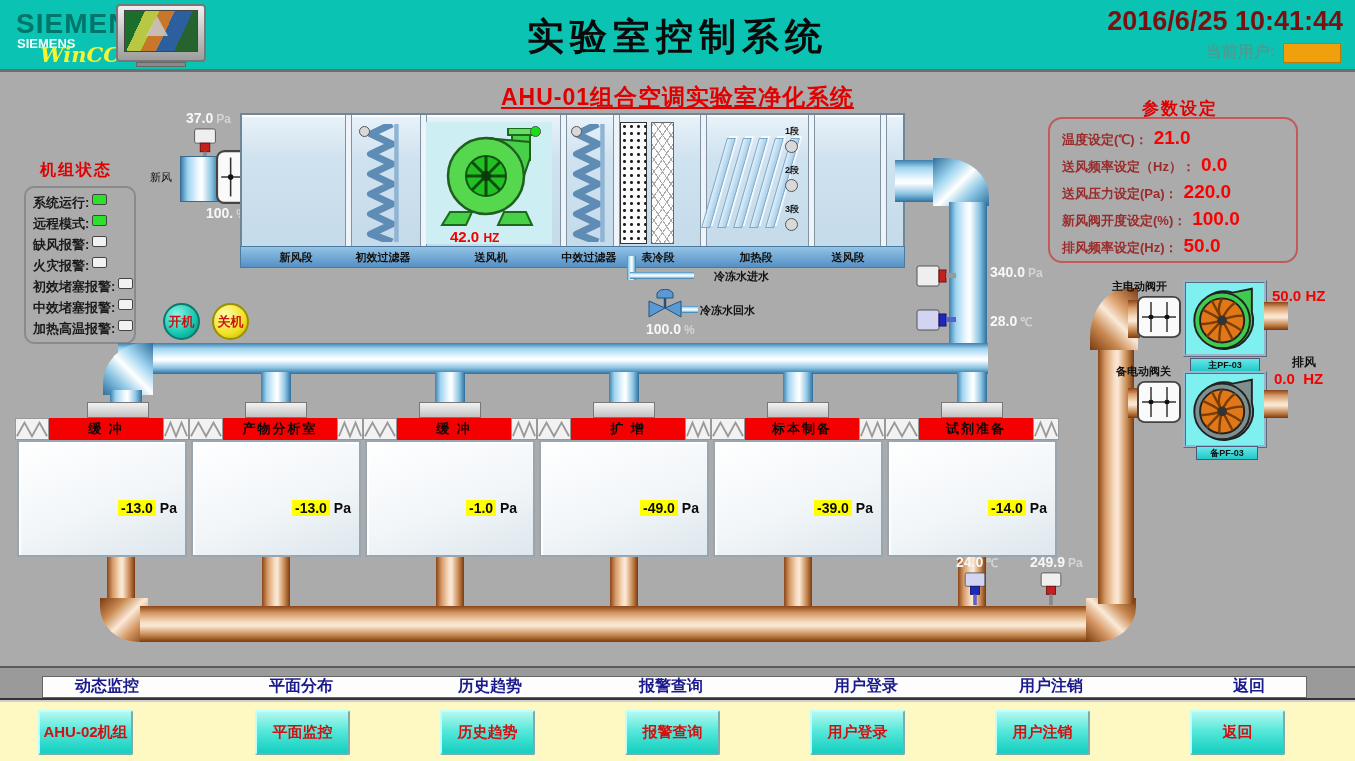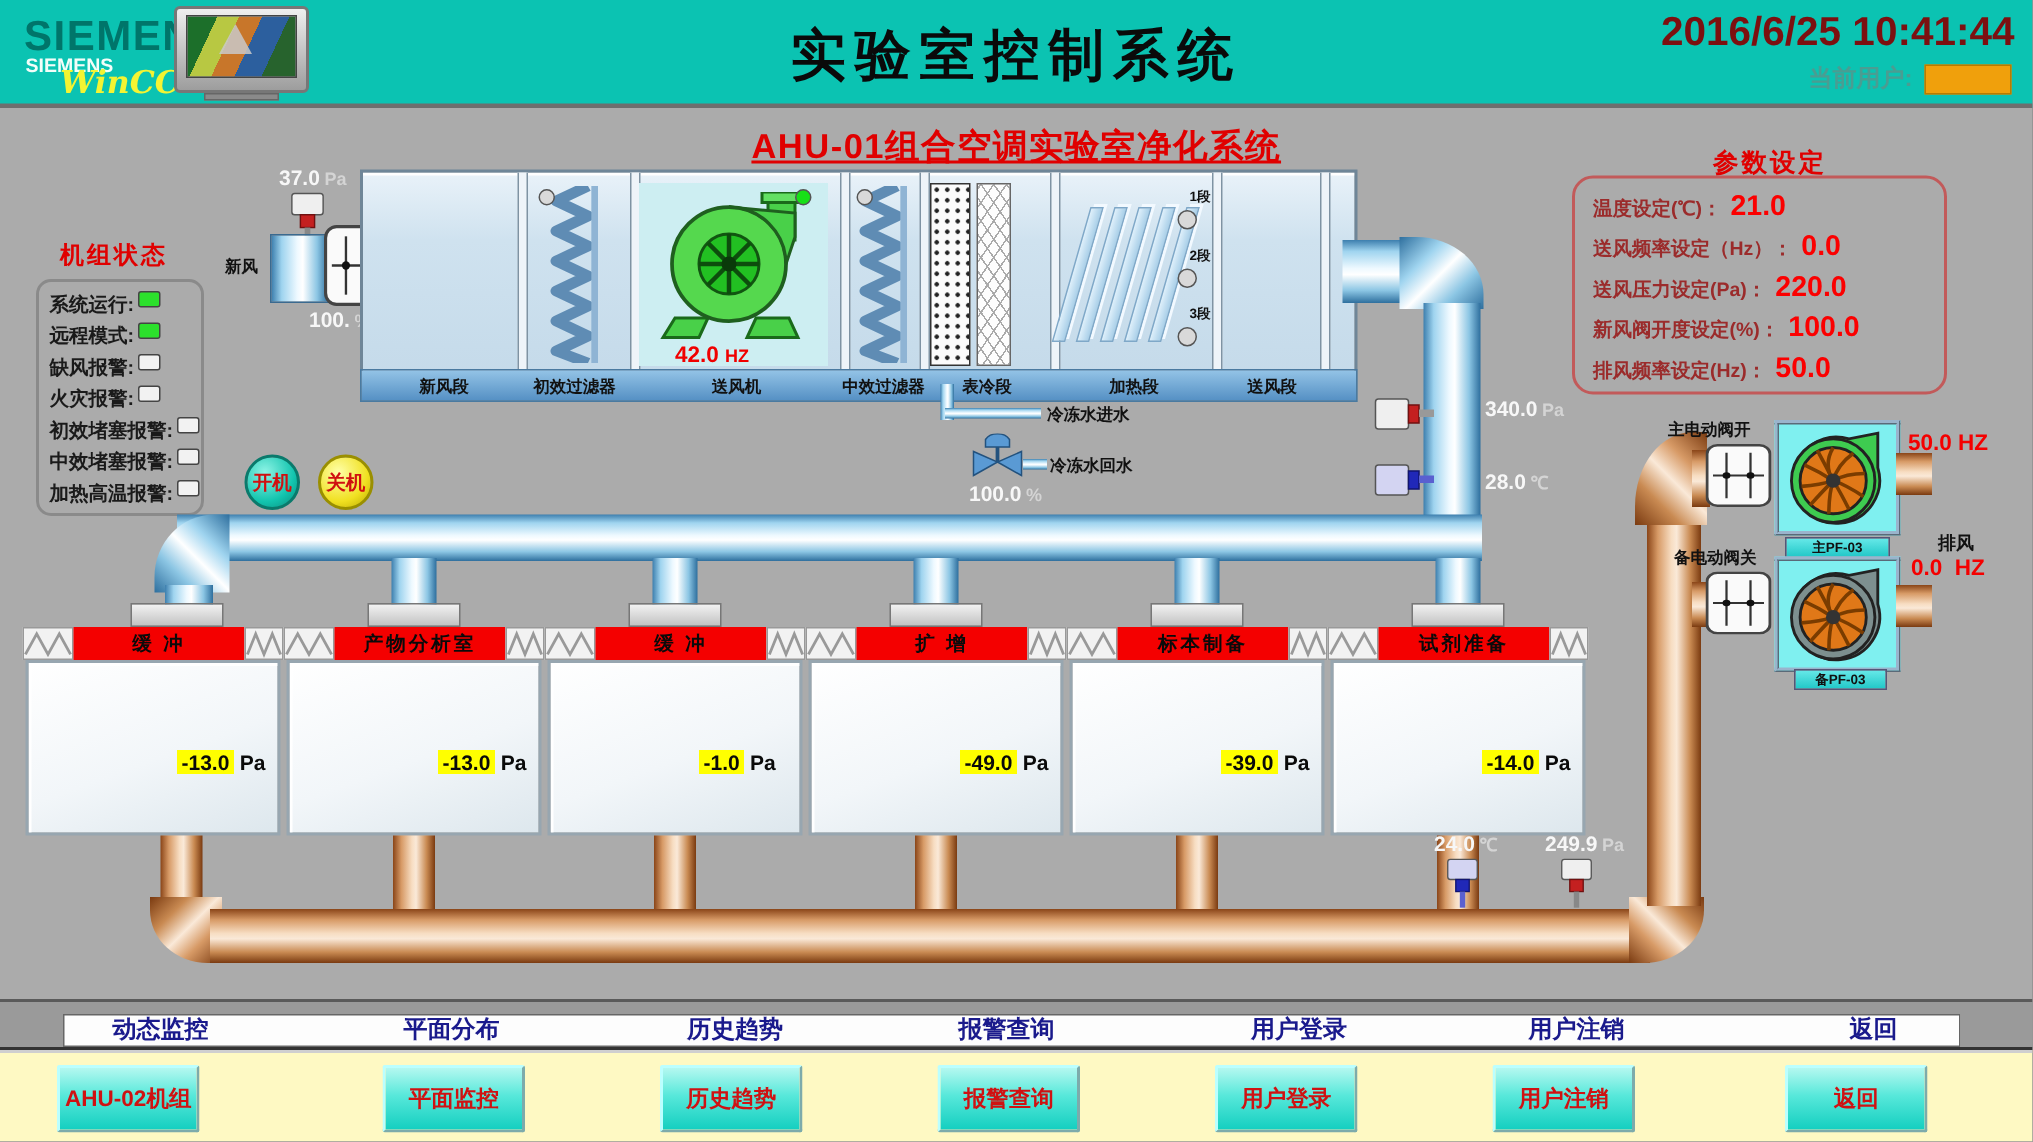--- a/index.html
+++ b/index.html
@@ -68,21 +68,21 @@
   .coil { position:absolute; left:620px; top:122px; width:27px; height:122px; background:#fbfbfb;
           border:1px solid #333;
           background-image:radial-gradient(circle, #222 1.3px, transparent 1.6px); background-size:7px 7px; }
   .lattice { position:absolute; left:651px; top:122px; width:23px; height:122px; background:#fdfdfd;
           border:1px solid #666;
           background-image:repeating-linear-gradient(55deg,#aaa 0 1px,transparent 1px 7px),
                            repeating-linear-gradient(-55deg,#aaa 0 1px,transparent 1px 7px); }
   .plates { position:absolute; left:714px; top:138px; width:80px; height:98px; display:flex; gap:7px; }
   .plate { width:9px; height:90px; background:linear-gradient(to right,#dff0fb,#a9cfe8);
            border:1px solid #7fa8c8; box-shadow:2px -2px 0 #f2f9ff; transform:skewX(-16deg); }
-  .stage-ind { position:absolute; left:785px; width:30px; text-align:center; }
+  .stage-ind { position:absolute; left:785px; width:30px; text-align:left; }
   .stage-ind .stxt { font-size:9px; font-weight:700; color:#111; }
   .stage-ind .dot { position:static; display:block; margin-top:2px; width:13px; height:13px; }
   .zigfilter { position:absolute; top:124px; }
 
   
   .pipeH { background:linear-gradient(to bottom,#3d7fae 0%,#9fd4ef 18%,#eef9ff 45%,#ffffff 55%,#8cc6e4 80%,#2e6f9e 100%); }
   .pipeV { background:linear-gradient(to right,#3d7fae 0%,#9fd4ef 18%,#eef9ff 45%,#ffffff 55%,#8cc6e4 80%,#2e6f9e 100%); }
   .copH  { background:linear-gradient(to bottom,#8a4518 0%,#d79a66 20%,#f7ddc2 45%,#fae9d8 55%,#c98a52 80%,#7a3a10 100%); }
   .copV  { background:linear-gradient(to right,#8a4518 0%,#d79a66 20%,#f7ddc2 45%,#fae9d8 55%,#c98a52 80%,#7a3a10 100%); }
   .elb-tr { border-top-right-radius:80%; background:linear-gradient(135deg,#2e6f9e,#9fd4ef 30%,#fff 50%,#8cc6e4 72%,#2e6f9e); }
@@ -228,21 +228,21 @@
       </div>
   </div>
 
   <div class="wlabel" style="left:186px; top:110px;">
     <span>37.0</span><span class="u">Pa</span></div>
   <svg class="sensor" style="left:192px; top:128px;" width="26" height="36" viewBox="0 0 26 38">
     <rect x="2" y="1" width="22" height="15" rx="2" fill="#efefef" stroke="#555"></rect>
     <rect x="8" y="16" width="10" height="9" fill="#c42020" stroke="#701010"></rect>
     <rect x="11" y="25" width="4" height="12" fill="#888"></rect>
   </svg>
-  <div class="blabel" style="left:150px; top:170px; font-weight:700;">新风</div>
+  <div class="blabel" style="left:150px; top:170px; font-weight:400;">新风</div>
   <div class="pipeV abs" style="left:180px; top:156px; width:40px; height:46px; border:1px solid #3a6a90;"></div>
   <svg class="abs" style="left:216px; top:150px;" width="46" height="54" viewBox="0 0 44 50" preserveAspectRatio="none">
     <rect x="1" y="1" width="42" height="48" rx="7" fill="#fafafa" stroke="#444" stroke-width="2"></rect>
     <line x1="5" y1="25" x2="39" y2="25" stroke="#333" stroke-width="1.5"></line>
     <line x1="14" y1="7" x2="14" y2="43" stroke="#333" stroke-width="1.5"></line>
     <line x1="30" y1="7" x2="30" y2="43" stroke="#333" stroke-width="1.5"></line>
     <circle cx="14" cy="25" r="2.6" fill="#111"></circle>
       <circle cx="30" cy="25" r="2.6" fill="#111"></circle>
   </svg>
   <div class="wlabel" style="left:206px; top:205px;">
@@ -319,21 +319,21 @@
     <span class="seclabel" style="left:142px;">初效过滤器</span>
     <span class="seclabel" style="left:250px;">送风机</span>
     <span class="seclabel" style="left:348px;">中效过滤器</span>
     <span class="seclabel" style="left:417px;">表冷段</span>
     <span class="seclabel" style="left:515px;">加热段</span>
     <span class="seclabel" style="left:607px;">送风段</span>
   </div>
 
   <div class="pipeV abs" style="left:627px; top:256px; width:9px; height:24px;"></div>
   <div class="pipeH abs" style="left:630px; top:272px; width:64px; height:7px;"></div>
-  <div class="blabel" style="left:698px; top:269px;text-align:right;">冷冻水进水</div>
+  <div class="blabel" style="left:714px; top:269px;text-align:right;">冷冻水进水</div>
   <svg class="abs" style="left:646px; top:289px;" width="38" height="30" viewBox="0 0 38 30">
     <path d="M11,4 A9,7 0 0 1 27,4 L27,9 L11,9 Z" fill="#5a9ad4" stroke="#23527e"></path>
     <line x1="19" y1="9" x2="19" y2="19" stroke="#23527e" stroke-width="2.5"></line>
     <polygon points="3,28 19,19 3,12" fill="#5a9ad4" stroke="#23527e"></polygon>
     <polygon points="35,28 19,19 35,12" fill="#5a9ad4" stroke="#23527e"></polygon>
   </svg>
   <div class="pipeH abs" style="left:682px; top:306px; width:16px; height:7px;"></div>
   <div class="blabel" style="left:700px; top:303px;">冷冻水回水</div>
   <div class="wlabel" style="left:646px; top:321px;">
     <span>100.0</span><span class="u">%</span></div>

